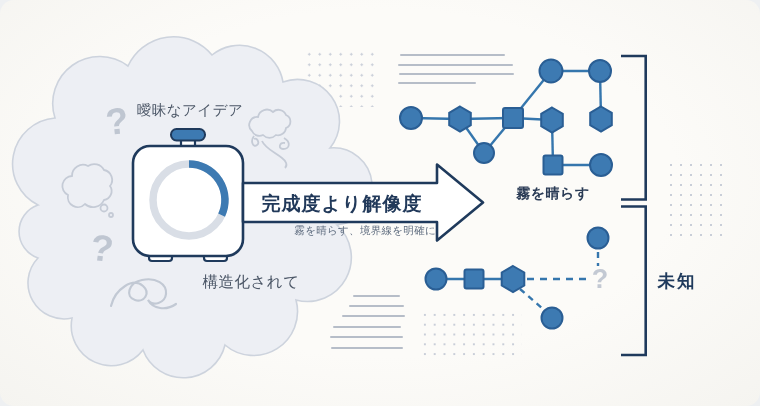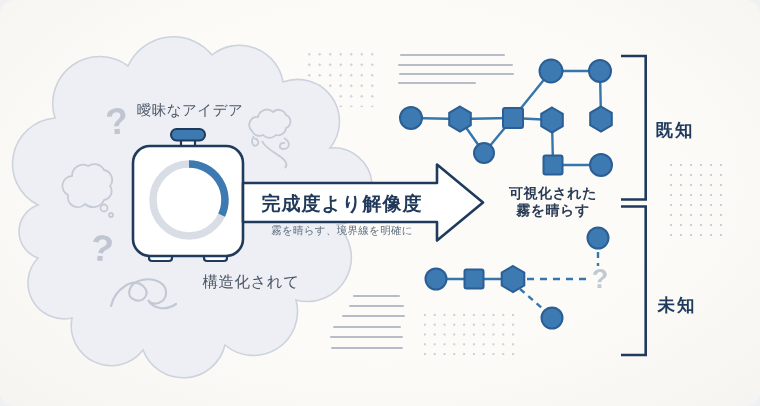--- a/index.html
+++ b/index.html
@@ -143,24 +143,22 @@
 
   <div class="txt cloud-label" style="left:115px;top:101px;width:150px;">曖昧なアイデア</div>
 
   <div class="txt cloud-label2" style="left:186px;top:273px;width:130px;">
     <div>構造化されて</div>
   </div>
 
 
   <div class="txt arrow-title" style="left:248px;top:191px;width:188px;">完成度より解像度</div>
 
-  <div class="txt arrow-sub" style="left:248px;top:224px;width:188px;">霧を晴らす、境界線を明確に</div>
+  <div class="txt arrow-sub" style="left:248px;top:224px;width:188px;text-align:right;">霧を晴らす、境界線を明確に</div>
 
   <div class="txt process-caption" style="left:498px;top:185px;width:110px;">
-    <div>可視化された</div>
     <div>霧を晴らす</div>
   </div>
 
-  <div class="txt legend-label" style="left:620px;top:118px;width:110px;">既知</div>
 
-  <div class="txt legend-label" style="left:622px;top:269px;width:110px;margin-top:24px;">未知</div>
+  <div class="txt legend-label" style="left:622px;top:269px;width:110px;">未知</div>
 
 </div>
 
 </body></html>

